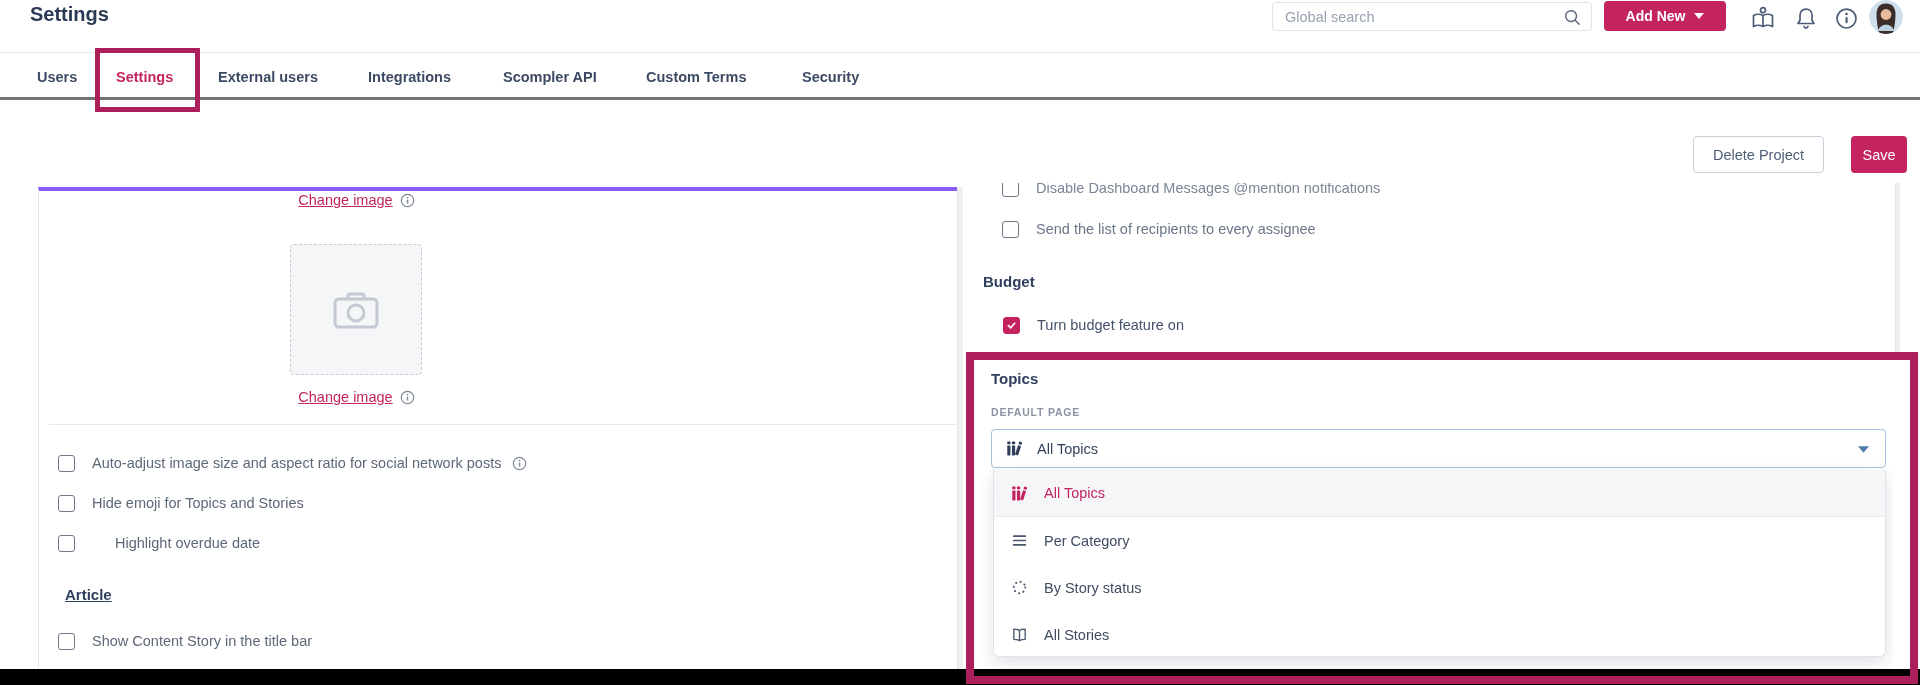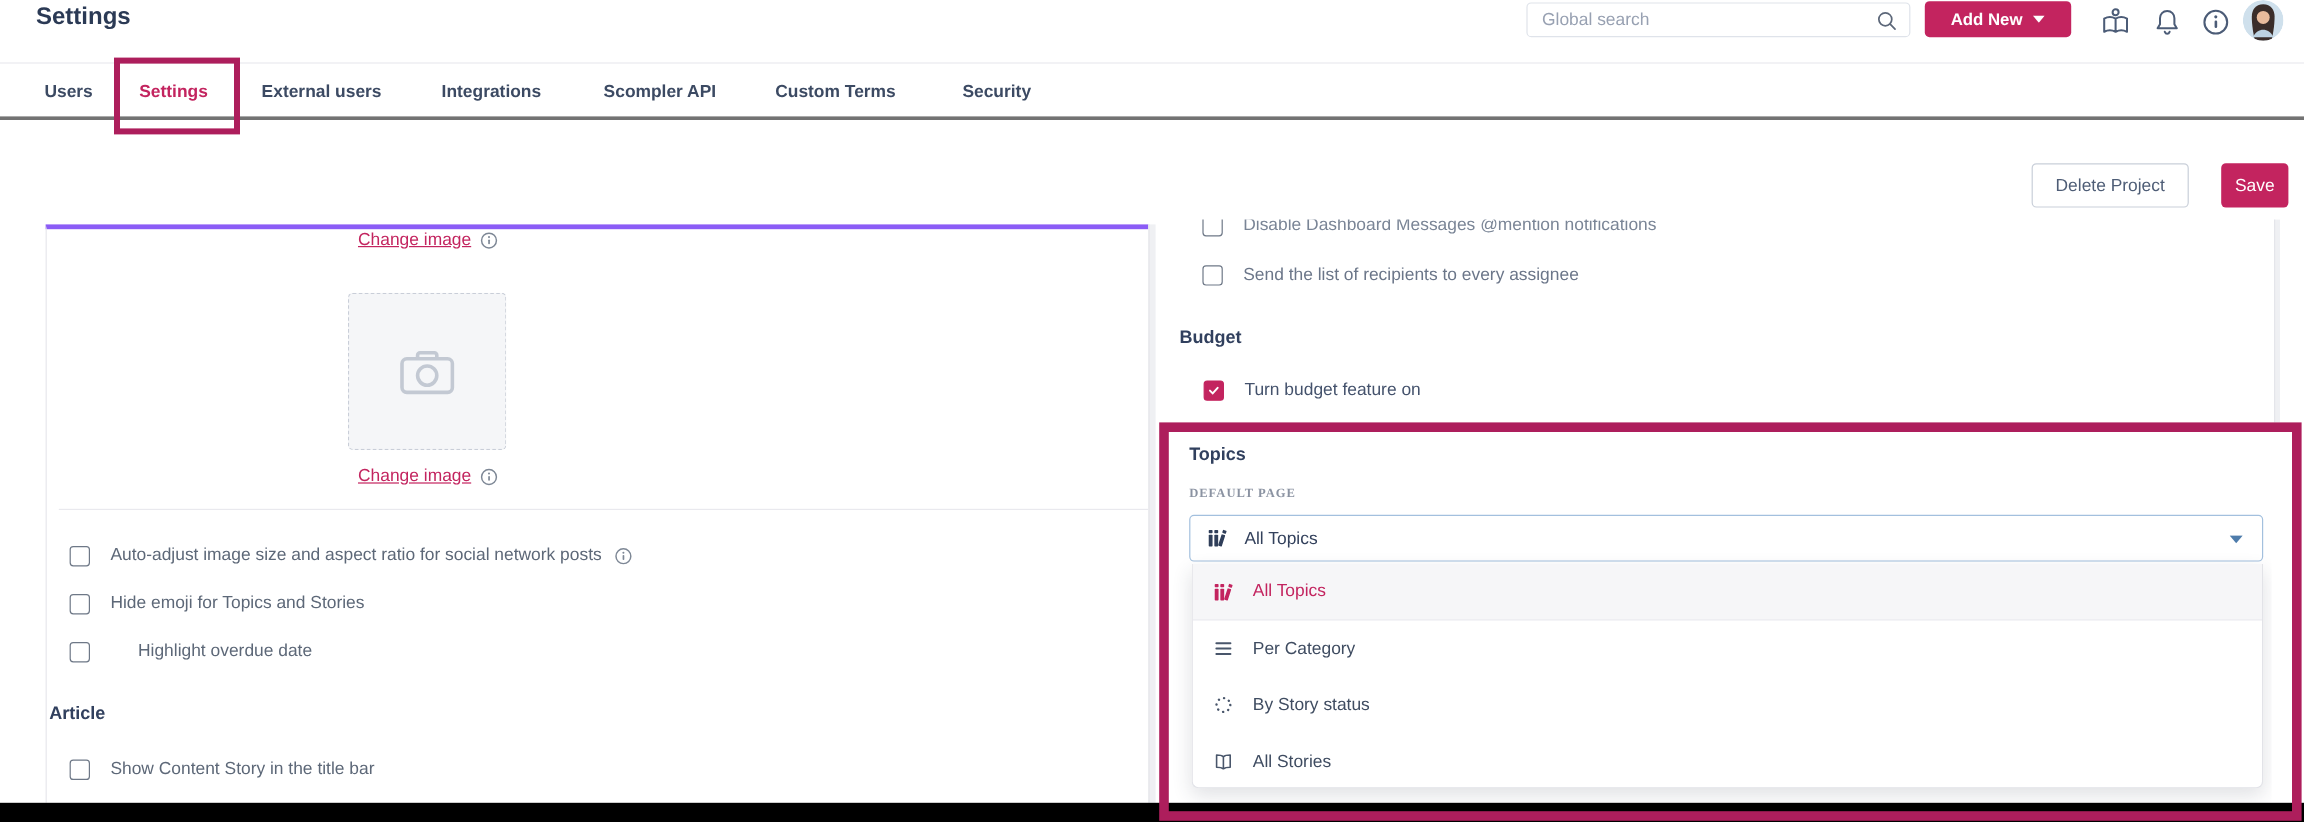--- a/index.html
+++ b/index.html
@@ -47,21 +47,21 @@
   .cb{width:15px;height:15px;border:1.5px solid #6e7887;border-radius:3px;background:#fff;flex:0 0 auto;
       display:flex;align-items:center;justify-content:center;cursor:pointer;}
   .cb.checked{background:#c3245f;border-color:#c3245f;}
   .cb.checked svg{width:11px;height:11px;}
   .sec-h{font-size:15px;font-weight:bold;color:#31405e;}
 
   
   .rpanel{left:963px;top:183px;width:930px;height:486px;overflow:hidden;background:transparent;}
   .rlabel{color:#44526c;}
   .clipped{color:#7a8596;}
-  .defpage{font-size:10.5px;font-weight:bold;letter-spacing:.8px;color:#8b93a2;font-family:Liberation Serif, serif;}
+  .defpage{font-size:10.5px;font-weight:bold;letter-spacing:.8px;color:#8b93a2;}
   .select{left:28px;top:246px;width:895px;height:39px;border:1px solid #a3c0de;border-radius:4px;background:#fff;
           display:flex;align-items:center;gap:14px;padding-left:14px;box-sizing:border-box;cursor:pointer;}
   .select .lib{width:17px;height:17px;color:#2f3e59;}
   .select-caret{position:absolute;right:16px;top:16px;width:11px;height:7px;color:#4e7cab;}
   .dropdown{left:30px;top:287px;width:893px;height:187px;background:#fff;border:1px solid #e2e3e8;border-top:none;
           border-radius:0 0 6px 6px;box-shadow:0 6px 16px rgba(40,50,70,.14);box-sizing:border-box;overflow:hidden;}
   .opt{height:47px;display:flex;align-items:center;gap:16px;padding-left:17px;font-size:14.5px;color:#3f4c61;cursor:pointer;}
   .opt .oic{width:17px;height:17px;color:#49566b;flex:0 0 auto;display:flex;align-items:center;}
   .opt.active{background:#f6f6f8;border-bottom:1px solid #ececf0;color:#c3245f;box-sizing:border-box;}
   .opt.active .oic{color:#c3245f;}
@@ -190,21 +190,21 @@
     <div class="abs cbrow" style="left:19px;top:303px;">
       <span class="cb"></span>
       <span>Hide emoji for Topics and Stories</span>
     </div>
 
     <div class="abs cbrow" style="left:19px;top:343px;gap:40px;">
       <span class="cb"></span>
       <span>Highlight overdue date</span>
     </div>
 
-    <div class="abs sec-h" style="left:2px;top:395px;">Article</div>
+    <div class="abs sec-h" style="left:26px;top:395px;text-decoration:underline;">Article</div>
 
     <div class="abs cbrow" style="left:19px;top:441px;">
       <span class="cb"></span>
       <span>Show Content Story in the title bar</span>
     </div>
   </div>
 
   <div class="abs scrollstrip" style="left:957px;top:187px;width:6px;height:482px;"></div>
 
   <div class="abs rpanel">

